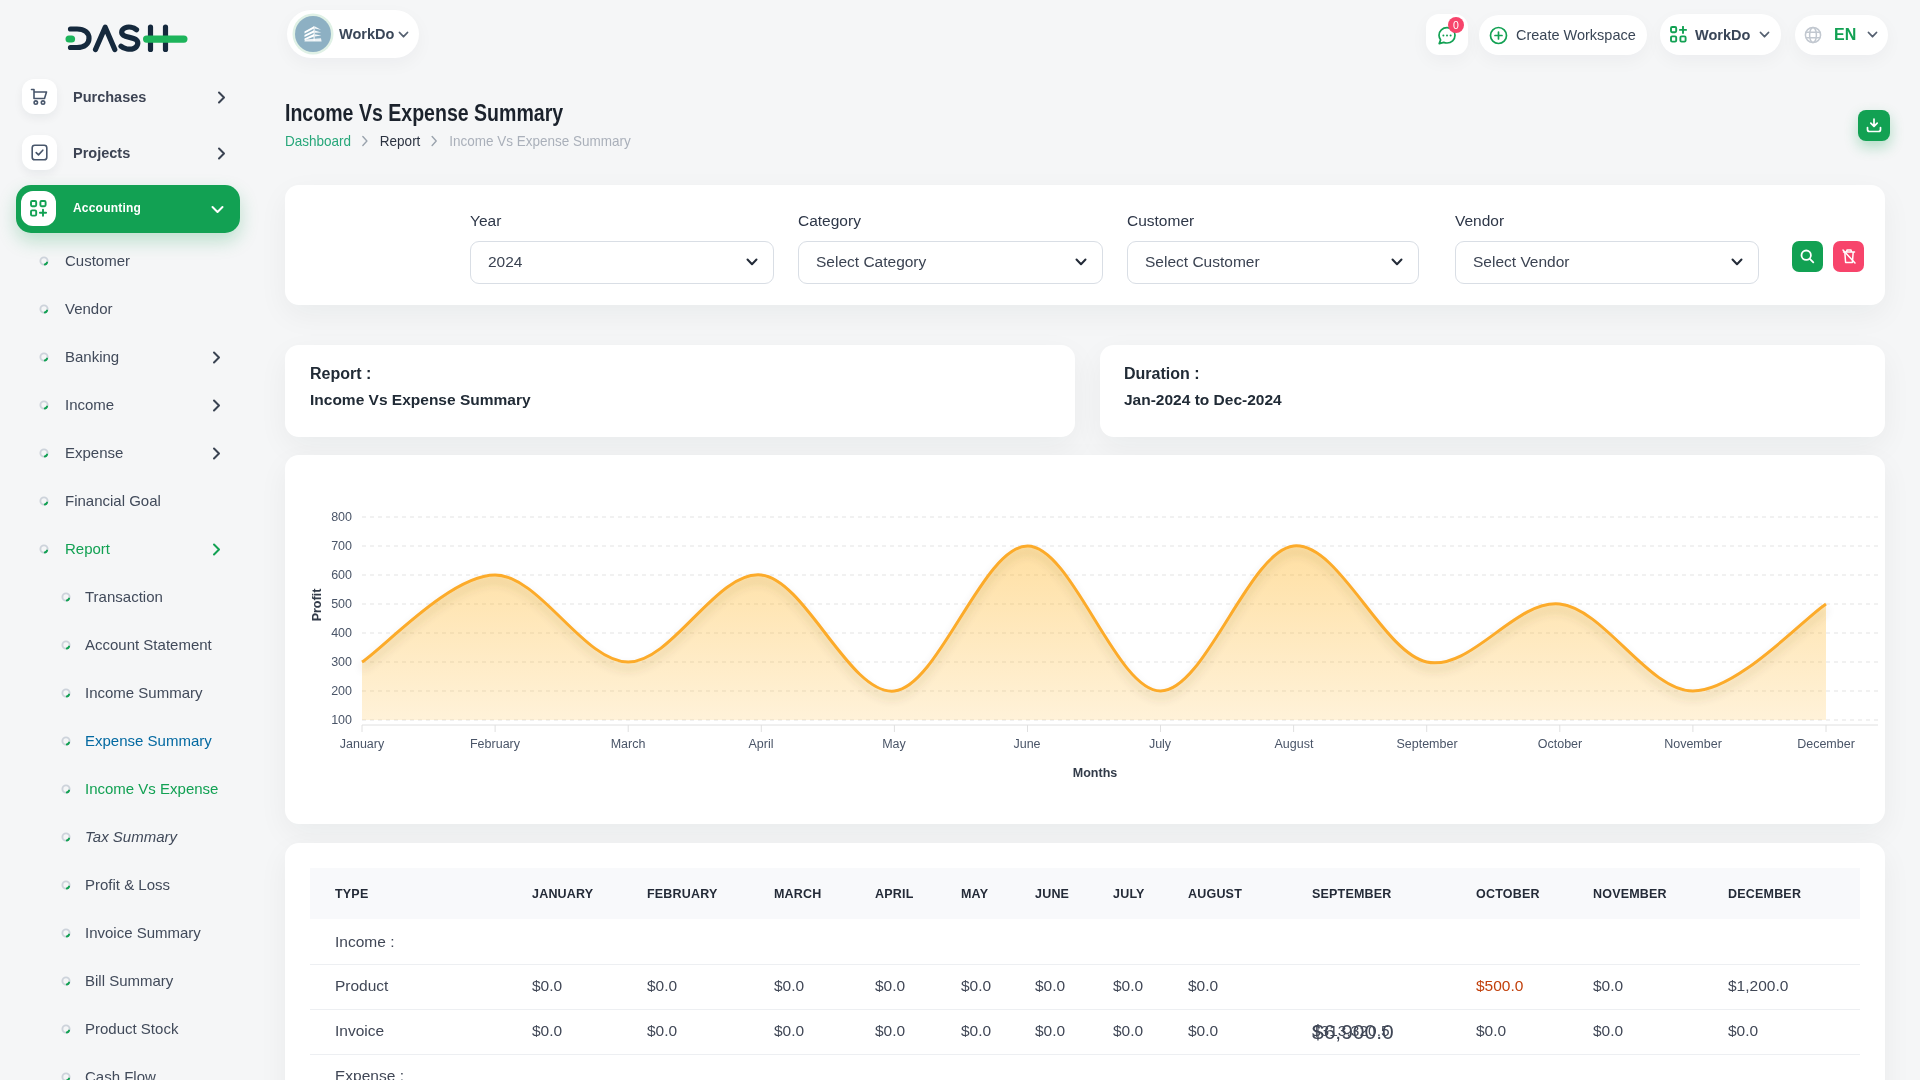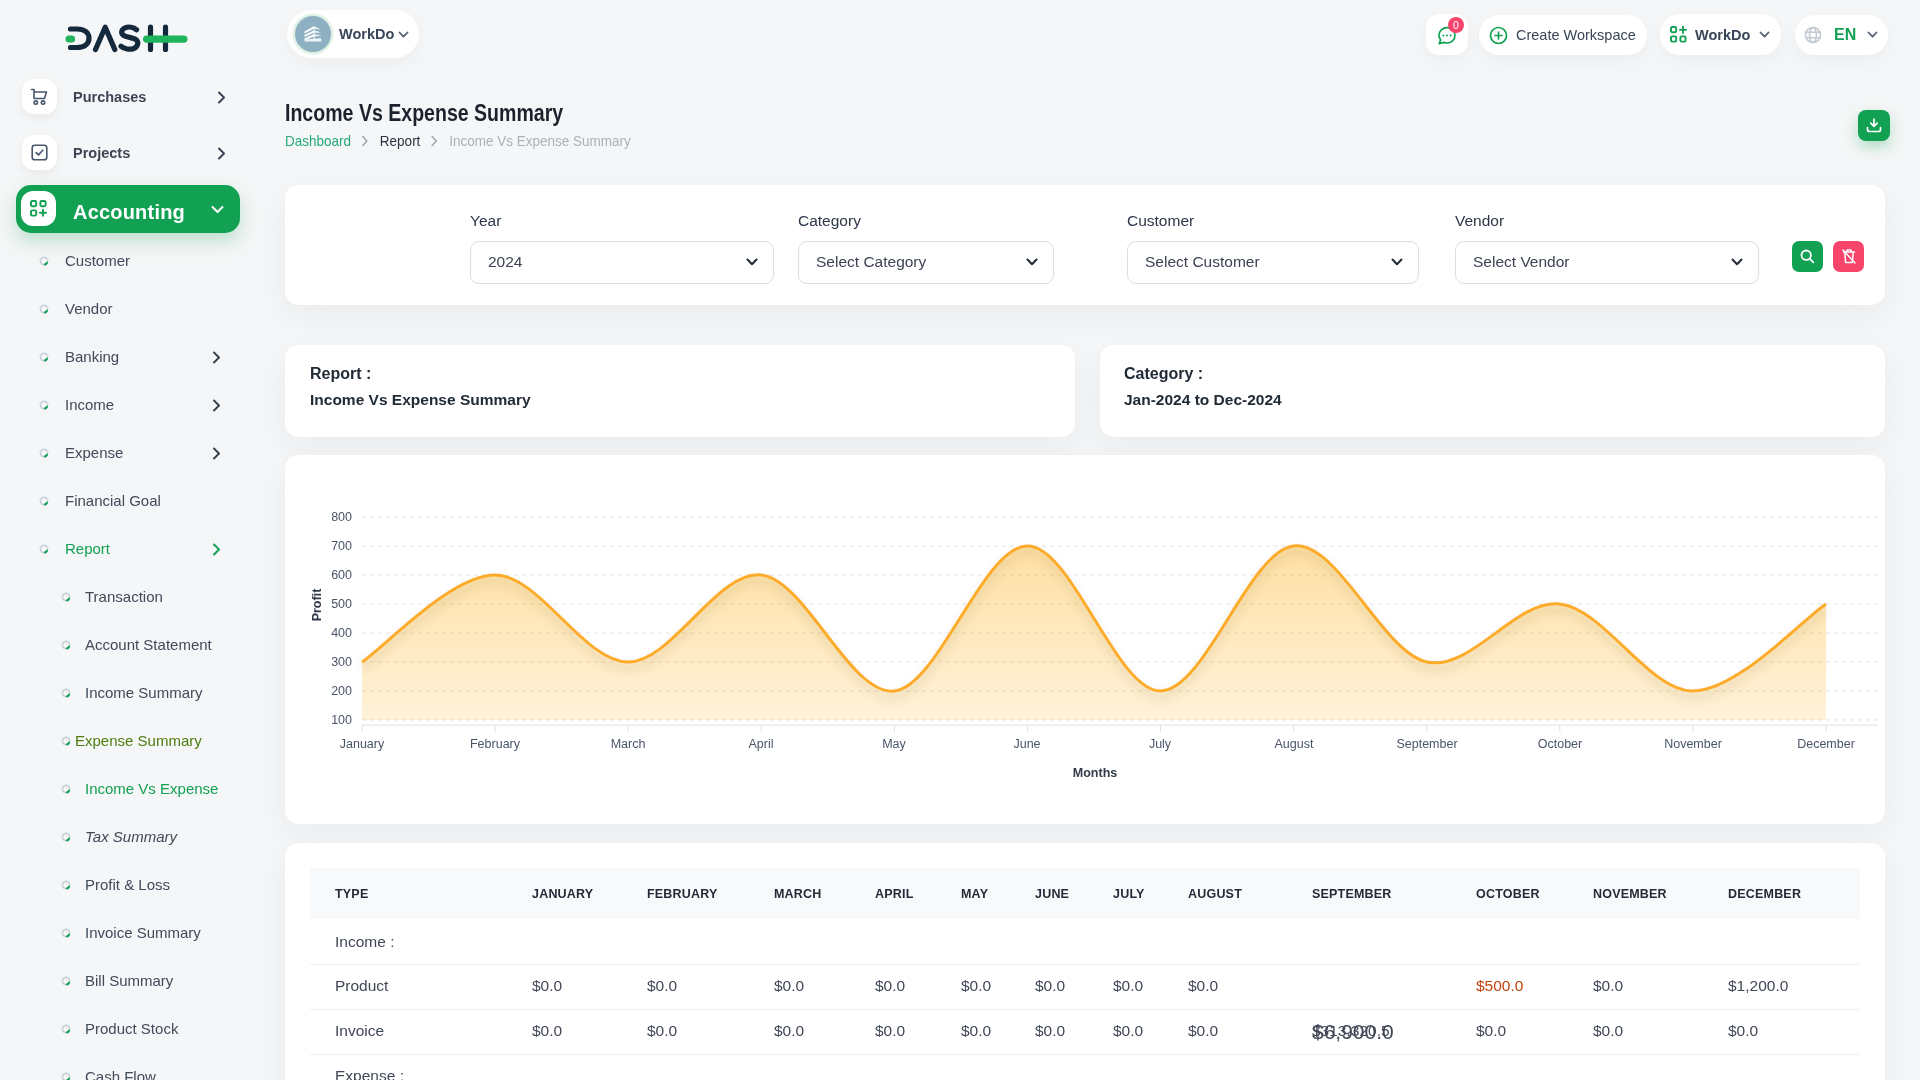--- a/index.html
+++ b/index.html
@@ -50,21 +50,21 @@
   </svg>
 
 <div class="abs" style="left:16px;top:185px;width:224px;height:48px;background:#12a153;border-radius:15px;box-shadow:0 8px 18px rgba(18,161,83,.25);"></div>
 <div class="abs" style="left:21px;top:191px;width:35px;height:35px;background:#fff;border-radius:12px;"></div>
 <svg class="abs" style="left:30px;top:200px;" width="17" height="17" viewBox="0 0 17 17" fill="none" stroke="#12a153" stroke-width="1.9" stroke-linecap="round" stroke-linejoin="round">
   <rect x="1" y="1" width="5.2" height="5.2" rx="1.2"></rect>
   <rect x="10.4" y="1" width="5.2" height="5.2" rx="1.2"></rect>
   <rect x="1" y="10.4" width="5.2" height="5.2" rx="1.2"></rect>
   <path d="M13,9.6 V15.8 M9.9,12.7 H16.1"></path>
 </svg>
-<div class="abs" style="left:73px;top:201px;font-size:20px;font-weight:700;color:#fff;letter-spacing:.2px;">Accounting</div>
+<div class="abs" style="left:73px;top:201px;font-size:12px;font-weight:700;color:#fff;letter-spacing:.2px;">Accounting</div>
 <svg class="abs" style="left:211px;top:205px;" width="13" height="9" viewBox="0 0 13 9" fill="none" stroke="#fff" stroke-width="2" stroke-linecap="round" stroke-linejoin="round">
     <path d="M1.5,2 L6.5,7 L11.5,2"></path>
   </svg>
 
 <svg class="abs" style="left:39px;top:256px;" width="10" height="10" viewBox="0 0 10 10" fill="none">
 <circle cx="5" cy="5" r="3.6" stroke="#cdd3db" stroke-width="1.9"></circle>
 <path d="M8.1,6.5 A3.6,3.6 0 0 1 5.8,8.53" stroke="#12a153" stroke-width="1.9" stroke-linecap="round"></path>
   </svg>
 <div class="abs sub-text" style="left:65px;top:252px;color:#414a5a;">Customer</div>
 <svg class="abs" style="left:39px;top:304px;" width="10" height="10" viewBox="0 0 10 10" fill="none">
@@ -121,21 +121,21 @@
 <div class="abs sub-text" style="left:85px;top:636px;color:#414a5a;">Account Statement</div>
 <svg class="abs" style="left:61px;top:688px;" width="10" height="10" viewBox="0 0 10 10" fill="none">
 <circle cx="5" cy="5" r="3.6" stroke="#cdd3db" stroke-width="1.9"></circle>
 <path d="M8.1,6.5 A3.6,3.6 0 0 1 5.8,8.53" stroke="#12a153" stroke-width="1.9" stroke-linecap="round"></path>
   </svg>
 <div class="abs sub-text" style="left:85px;top:684px;color:#414a5a;">Income Summary</div>
 <svg class="abs" style="left:61px;top:736px;" width="10" height="10" viewBox="0 0 10 10" fill="none">
 <circle cx="5" cy="5" r="3.6" stroke="#cdd3db" stroke-width="1.9"></circle>
 <path d="M8.1,6.5 A3.6,3.6 0 0 1 5.8,8.53" stroke="#12a153" stroke-width="1.9" stroke-linecap="round"></path>
   </svg>
-<div class="abs sub-text" style="left:75px;top:732px;color:#4d7c0f;">Expense Summary</div>
+<div class="abs sub-text" style="left:85px;top:732px;color:#0369a1;">Expense Summary</div>
 <svg class="abs" style="left:61px;top:784px;" width="10" height="10" viewBox="0 0 10 10" fill="none">
 <circle cx="5" cy="5" r="3.6" stroke="#cdd3db" stroke-width="1.9"></circle>
 <path d="M8.1,6.5 A3.6,3.6 0 0 1 5.8,8.53" stroke="#12a153" stroke-width="1.9" stroke-linecap="round"></path>
   </svg>
 <div class="abs sub-text" style="left:85px;top:780px;color:#12a153;">Income Vs Expense</div>
 <svg class="abs" style="left:61px;top:832px;" width="10" height="10" viewBox="0 0 10 10" fill="none">
 <circle cx="5" cy="5" r="3.6" stroke="#cdd3db" stroke-width="1.9"></circle>
 <path d="M8.1,6.5 A3.6,3.6 0 0 1 5.8,8.53" stroke="#12a153" stroke-width="1.9" stroke-linecap="round"></path>
   </svg>
 <div class="abs sub-text" style="left:85px;top:828px;color:#414a5a;font-style:italic;">Tax Summary</div>
@@ -250,21 +250,21 @@
 
 <div class="card" style="left:285px;top:185px;width:1600px;height:120px;"></div>
 <div class="flabel" style="left:470px;top:212px;">Year</div>
 <div class="fsel" style="left:470px;top:241px;width:304px;">
     <div class="txt">2024</div>
 <svg style="position:absolute;right:15px;top:16px;" width="12" height="9" viewBox="0 0 12 9" fill="none" stroke="#232b38" stroke-width="2" stroke-linecap="round" stroke-linejoin="round">
       <path d="M1.5,1.5 L6,6.3 L10.5,1.5"></path>
     </svg>
   </div>
 <div class="flabel" style="left:798px;top:212px;">Category</div>
-<div class="fsel" style="left:798px;top:241px;width:256px;">
+<div class="fsel" style="left:798px;top:241px;width:305px;">
     <div class="txt">Select Category</div>
 <svg style="position:absolute;right:15px;top:16px;" width="12" height="9" viewBox="0 0 12 9" fill="none" stroke="#232b38" stroke-width="2" stroke-linecap="round" stroke-linejoin="round">
       <path d="M1.5,1.5 L6,6.3 L10.5,1.5"></path>
     </svg>
   </div>
 <div class="flabel" style="left:1127px;top:212px;">Customer</div>
 <div class="fsel" style="left:1127px;top:241px;width:292px;">
     <div class="txt">Select Customer</div>
 <svg style="position:absolute;right:15px;top:16px;" width="12" height="9" viewBox="0 0 12 9" fill="none" stroke="#232b38" stroke-width="2" stroke-linecap="round" stroke-linejoin="round">
       <path d="M1.5,1.5 L6,6.3 L10.5,1.5"></path>
@@ -285,21 +285,21 @@
 <div class="abs" style="left:1833px;top:241px;width:31px;height:31px;background:#f7446b;border-radius:7px;"></div>
 <svg class="abs" style="left:1841px;top:248px;" width="16" height="17" viewBox="0 0 16 17" fill="none" stroke="#fff" stroke-width="1.5" stroke-linecap="round" stroke-linejoin="round">
   <path d="M2.5,4 H13.5 M5.5,4 L6,2 H10 L10.5,4 M3.8,4 L4.6,14.5 H11.4 L12.2,4"></path>
   <path d="M2,2 L14,15"></path>
 </svg>
 
 <div class="card" style="left:285px;top:345px;width:790px;height:92px;"></div>
 <div class="abs" style="left:310px;top:365px;font-size:16px;font-weight:700;color:#212b36;">Report :</div>
 <div class="abs" style="left:310px;top:391px;font-size:15.5px;font-weight:700;color:#212b36;">Income Vs Expense Summary</div>
 <div class="card" style="left:1100px;top:345px;width:785px;height:92px;"></div>
-<div class="abs" style="left:1124px;top:365px;font-size:16px;font-weight:700;color:#212b36;">Category :</div>
+<div class="abs" style="left:1124px;top:365px;font-size:16px;font-weight:700;color:#212b36;">Duration :</div>
 <div class="abs" style="left:1124px;top:391px;font-size:15.5px;font-weight:700;color:#212b36;">Jan-2024 to Dec-2024</div>
 
 <div class="card" style="left:285px;top:455px;width:1600px;height:369px;"></div>
 <svg class="abs" style="left:285px;top:455px;" width="1600" height="369" viewBox="0 0 1600 369">
   <defs>
     <linearGradient id="ag" x1="0" y1="62" x2="0" y2="270" gradientUnits="userSpaceOnUse">
       <stop offset="0" stop-color="#feb019" stop-opacity="0.44"></stop>
       <stop offset="1" stop-color="#feb019" stop-opacity="0.16"></stop>
     </linearGradient>
     <filter id="lsh" x="-20%" y="-20%" width="140%" height="140%">

